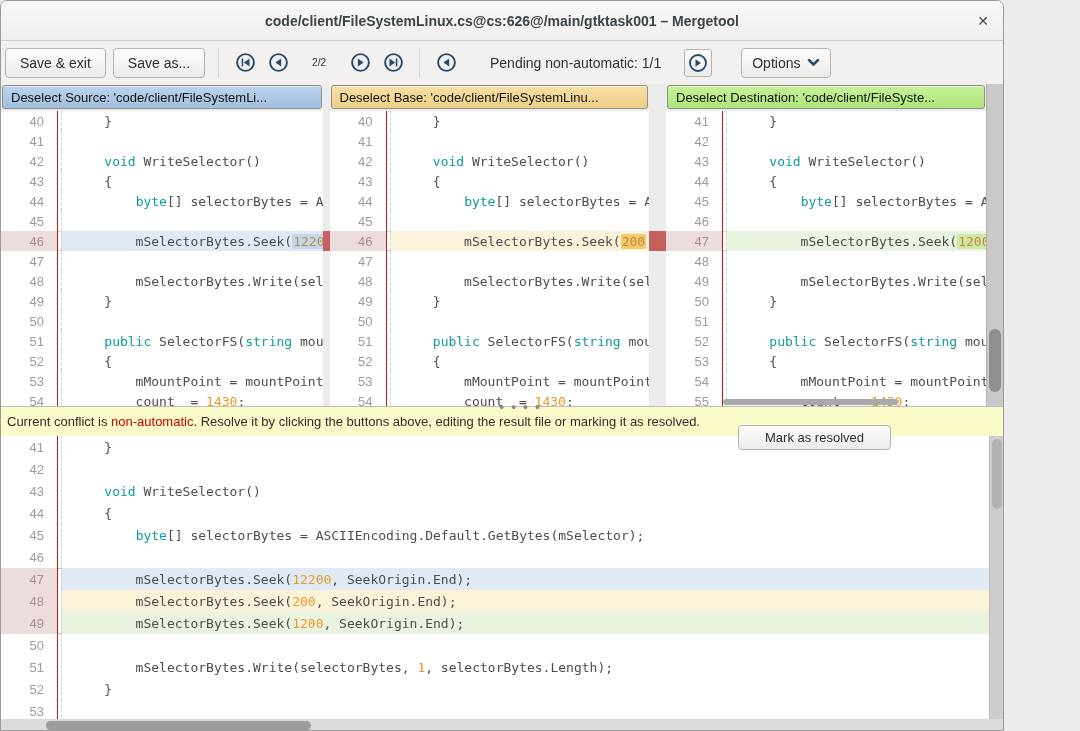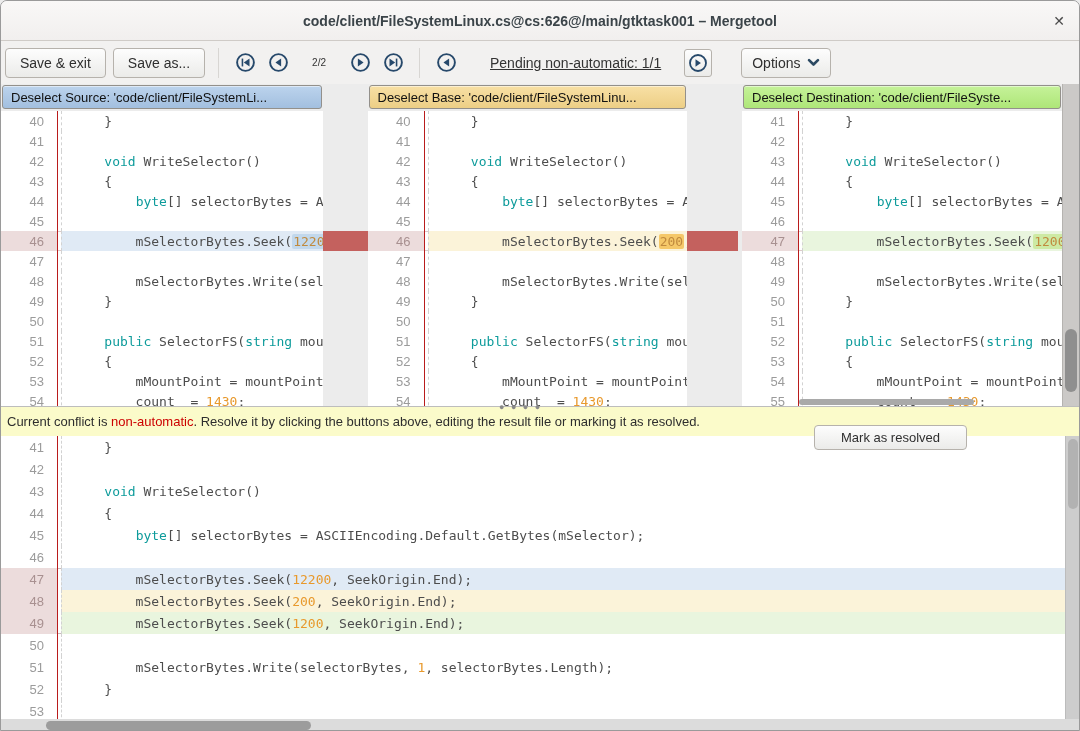--- a/index.html
+++ b/index.html
@@ -1,18 +1,18 @@
 <!DOCTYPE html>
 <html style="--source-header: #a9c7e8; --base-header: #f6d78b; --destination-header: #b5ef7d; --conflict-marker: #c4615e; --keyword: #0d9b9b; --number: #e8992c; --plain: #4d4d4d; --row-blue: #e0eaf5; --row-amber: #fbf3d9; --row-green: #e9f5de; --tok-blue: #c2d8ec; --tok-amber: #f5c869; --tok-green: #cdeaa4; --line-number: #9b9b9b; --conflict-line-number-bg: #ecdcdc; --banner-bg: #fbfbca; --alert: #cc0000;"><head>
 <meta charset="utf-8">
 <style>
   * { margin:0; padding:0; box-sizing:border-box; }
   html,body { width:1080px; height:731px; overflow:hidden; }
   body { font-family:"Liberation Sans", sans-serif; background:#ececec; }
-  .window { width:1080px; height:731px; border:1px solid #9a9a9a; border-radius:7px 7px 0 0; overflow:hidden;
+  .window { width:1004px; height:731px; border:1px solid #9a9a9a; border-radius:7px 7px 0 0; overflow:hidden;
             display:flex; flex-direction:column; background:#ececec; }
 
   
   .titlebar { height:40px; flex:0 0 40px; background:linear-gradient(#f9f8f7,#f1efee);
               border-bottom:1px solid #cfcbc7; display:flex; align-items:center; justify-content:center;
               position:relative; }
   .titlebar .title { font-size:14px; font-weight:bold; color:#3b4449; }
   .titlebar .close { position:absolute; right:10px; top:10px; width:20px; height:20px; border:none; background:transparent;
                      font-size:14px; color:#4a4a4a; cursor:pointer; line-height:20px; }
 
@@ -21,21 +21,21 @@
   .btn { background:linear-gradient(#fdfdfd,#ebebe9); border:1px solid #b6b2ac; border-radius:4px;
          font-family:"Liberation Sans",sans-serif; font-size:14px; color:#2f2f2f; padding:6px 14px; cursor:pointer; }
   .toolbar .vsep { width:1px; height:30px; background:#d8d6d3; margin:0 6px; }
   .iconbtn { border:none; background:transparent; width:26px; height:26px; display:flex; align-items:center;
              justify-content:center; color:#27496b; cursor:pointer; padding:0; }
   .iconbtn svg { width:21px; height:21px; }
   .framedbtn { background:linear-gradient(#fdfdfd,#ebebe9); border:1px solid #b6b2ac; border-radius:3px;
                width:28px; height:28px; display:flex; align-items:center; justify-content:center; color:#27496b; cursor:pointer; }
   .framedbtn svg { width:20px; height:20px; }
   .counter { font-size:10px; color:#333; margin:0 14px; }
-  .pending-label { font-size:14px; color:#333; margin:0 16px 0 24px;text-decoration:underline; }
+  .pending-label { font-size:14px; color:#333; margin:0 16px 0 24px; }
   .options-btn { display:flex; align-items:center; gap:7px; margin-left:22px; padding:6px 10px; }
   .options-btn svg { width:13px; height:13px; color:#2c4a63; }
 
   
   .top-section { height:322px; flex:0 0 322px; display:flex; background:#ececec; }
   .pane { display:flex; flex-direction:column; background:#ececec; position:relative; }
   .pane.p1 { width:322px; } .pane.p2 { width:319px; } .pane.p3 { width:320px;margin-left:11px; }
   .gapcol { width:51px; position:relative; background:#ececec; }
   .connector { position:absolute; left:0; width:51px; top:147px; height:20px; background:var(--conflict-marker,#c4615e); }
   .pane-header { height:27px; flex:0 0 27px; padding:1px 1px 2px 1px; }

